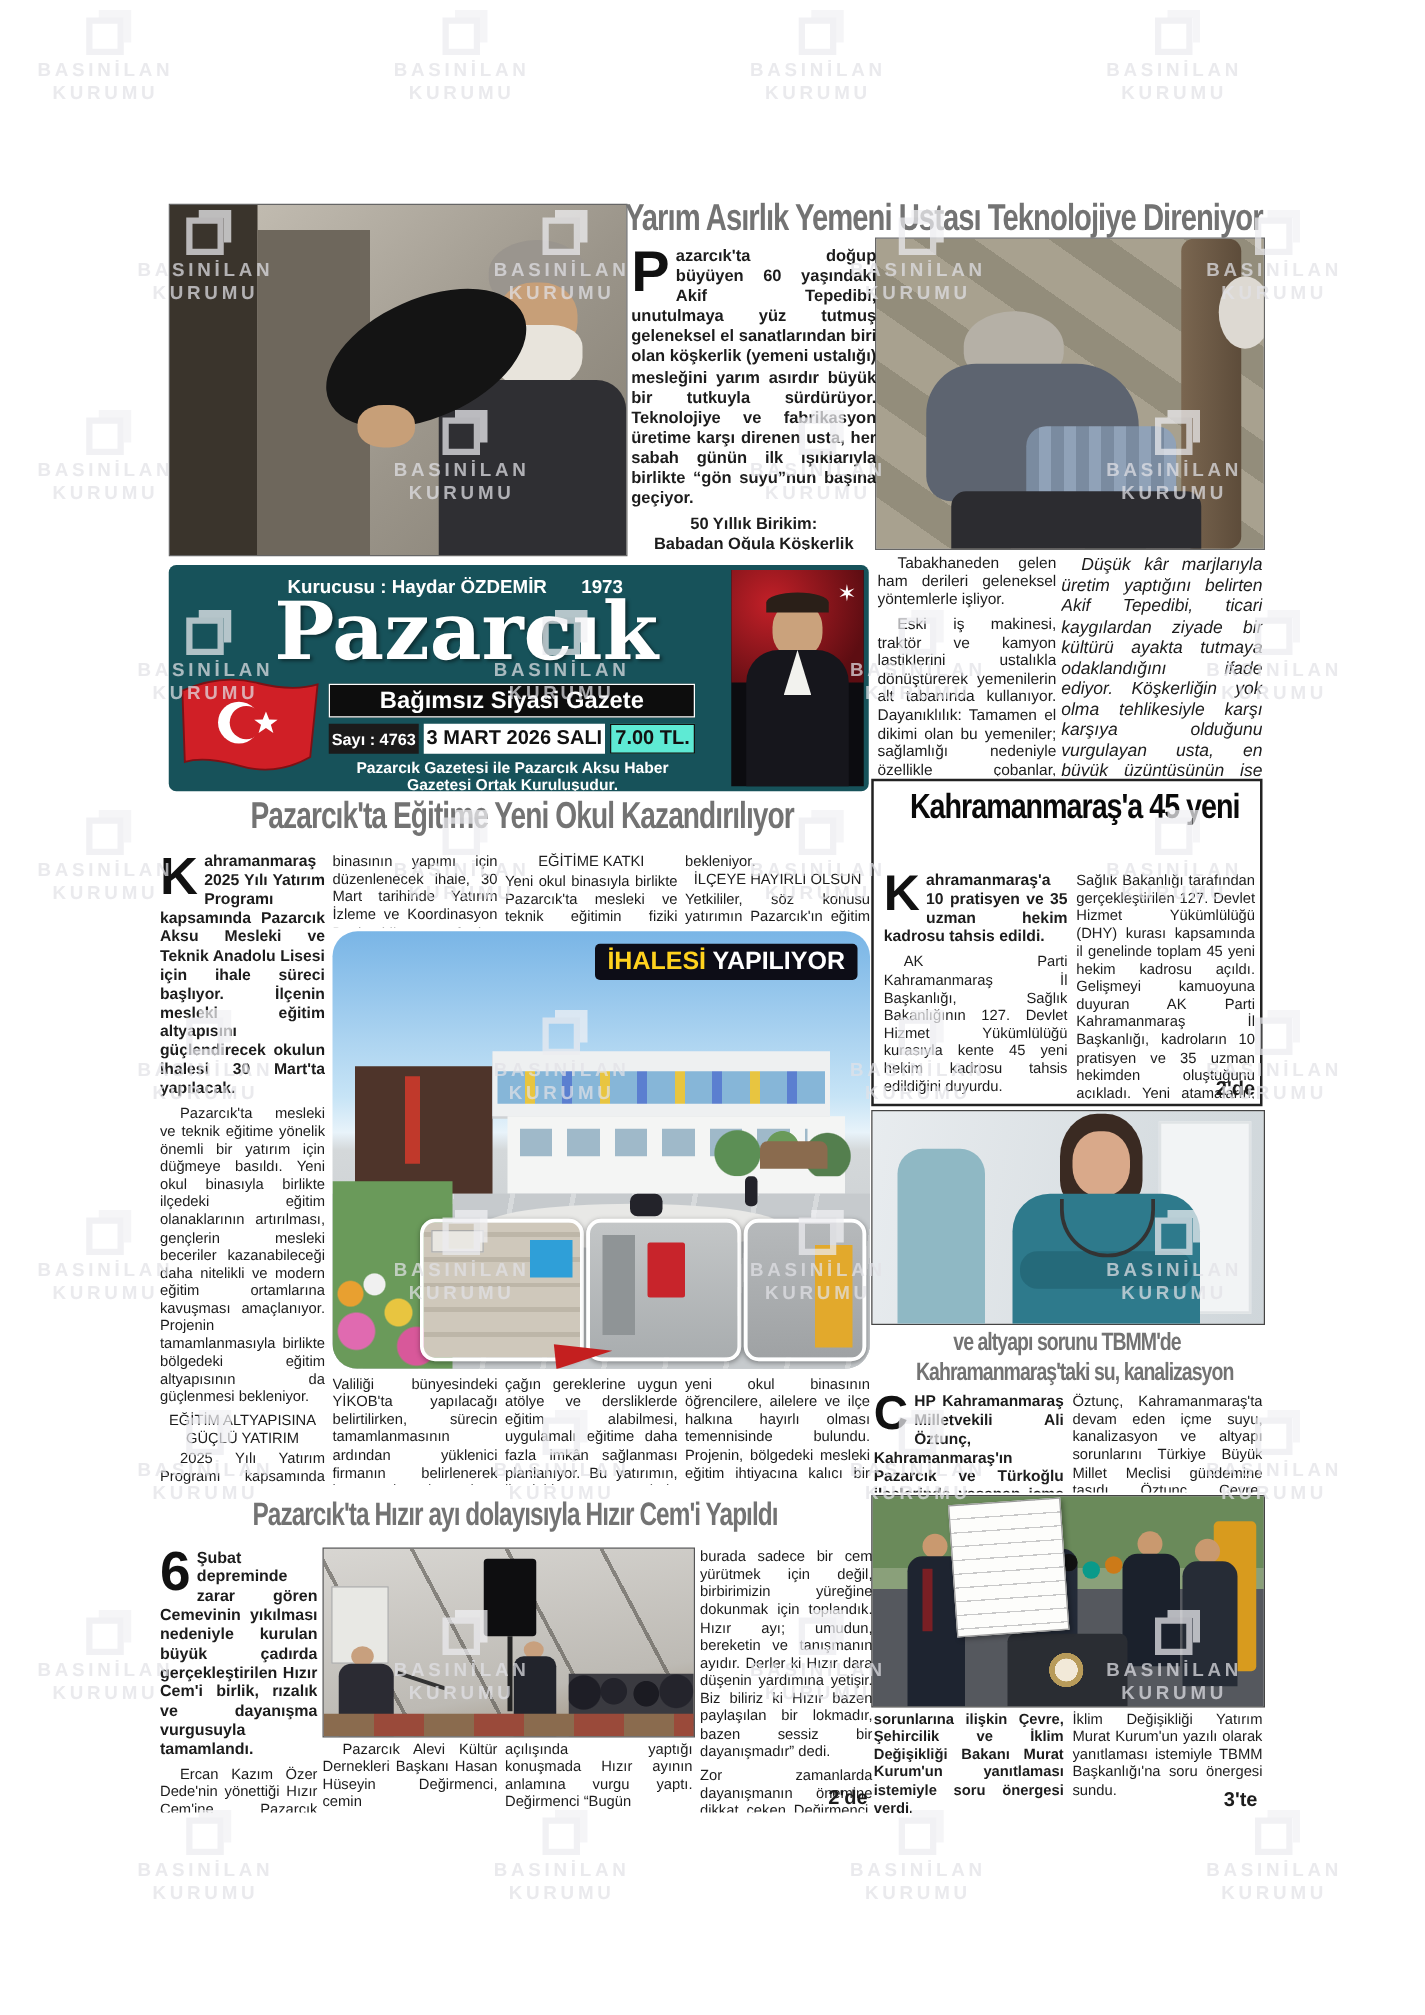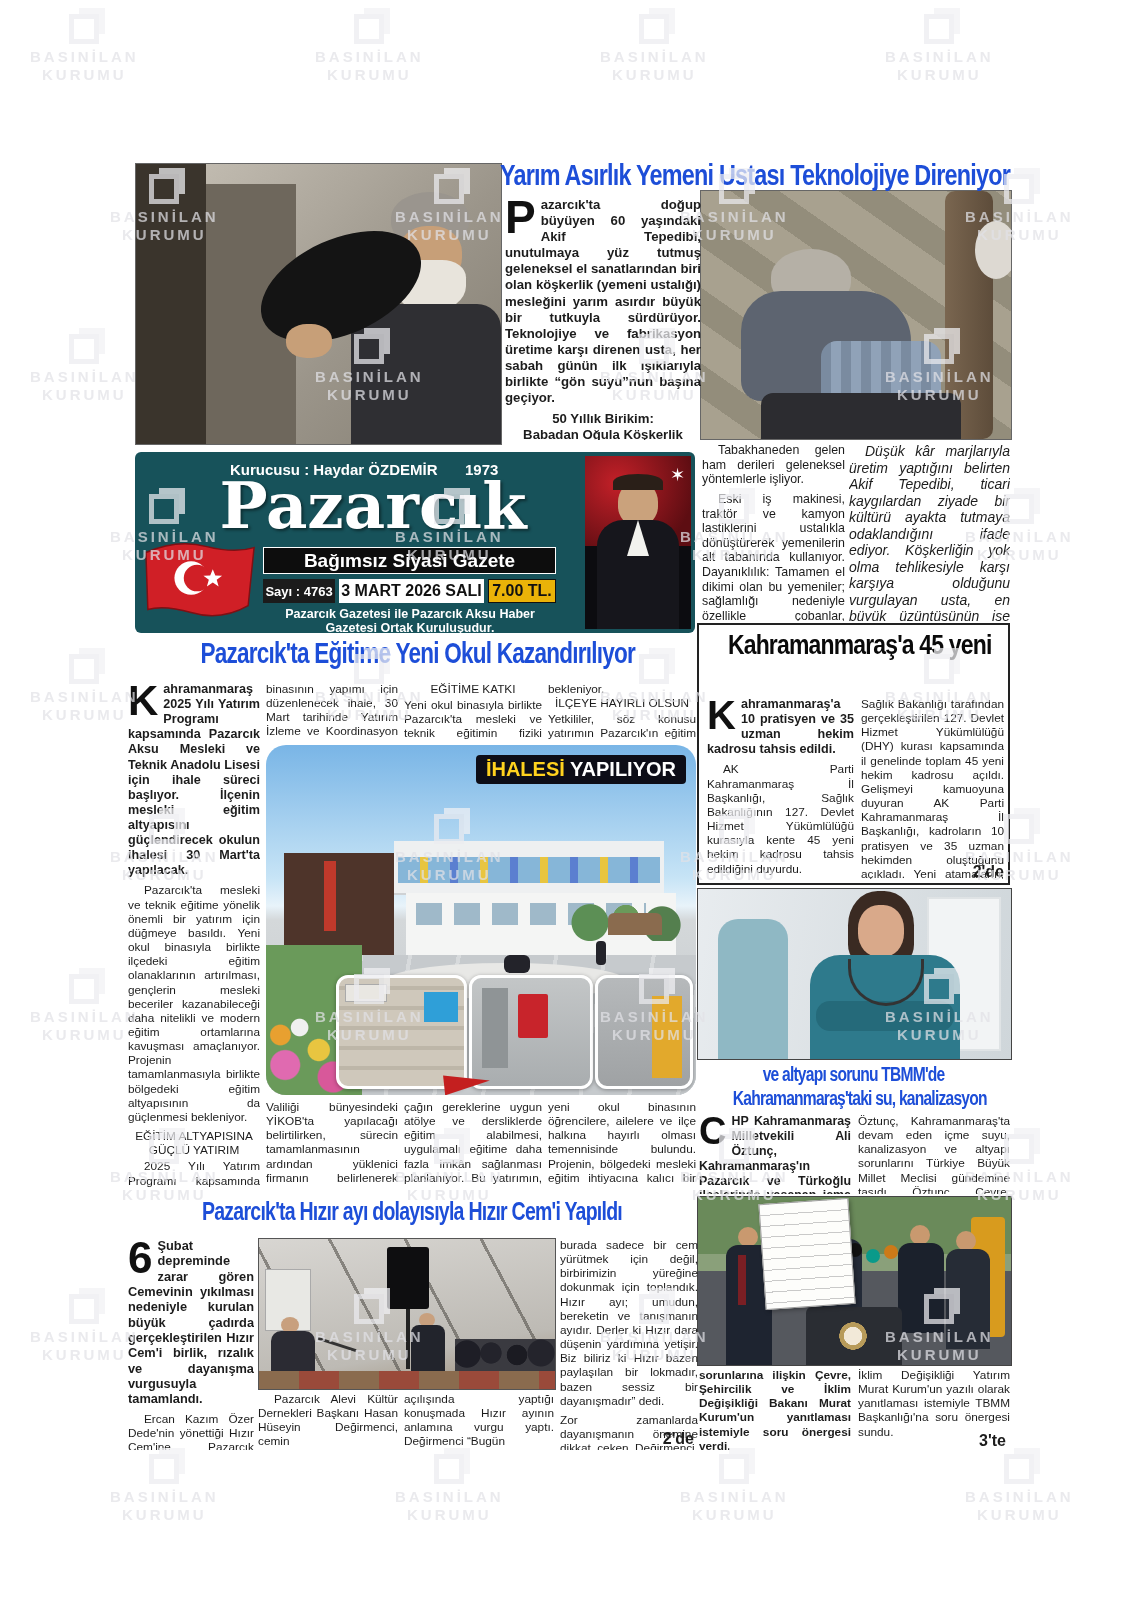--- a/index.html
+++ b/index.html
@@ -5,21 +5,21 @@
   html,body{margin:0;padding:0;}
   body{width:1140px;height:1612px;position:relative;background:#ffffff;
        font-family:"Liberation Sans",sans-serif;overflow:hidden;color:#1c1c1c;}
   
   #wm{position:absolute;inset:0;z-index:60;pointer-events:none;opacity:.72;border-radius:13px;}
   .wm-tile{position:absolute;text-align:center;color:#e2e2e7;font-weight:bold;
            font-size:15px;letter-spacing:3px;line-height:1.2;}
   .wm-cube{width:20px;height:20px;border:5px solid #ececf0;margin:0 auto 4px;
            box-shadow:8px -8px 0 -2px #f2f2f5;}
   
-  .hl{position:absolute;font-weight:800;color:#1d4ed8;white-space:nowrap;z-index:5;}
+  .hl{position:absolute;font-weight:800;color:#737373;white-space:nowrap;z-index:5;}
   .cond{display:inline-block;transform:scaleX(.78);transform-origin:50% 50%;letter-spacing:-1px;}
   .cond-r{display:inline-block;transform:scaleX(.78);transform-origin:100% 50%;letter-spacing:-1px;}
   
   .body-col{position:absolute;text-align:justify;overflow:hidden;z-index:5;}
   .body-col p{margin:0 0 5px 0;}
   .ind p, p.ind{text-indent:16px;}
   .sub{text-align:center;}
   .bold{font-weight:bold;}
   .dropcap{float:left;font-weight:800;line-height:.78;margin:3px 5px 0 0;color:#111;}
   .contd{position:absolute;right:4px;bottom:2px;font-weight:bold;font-size:16px;}
@@ -33,21 +33,21 @@
   .mh-year{position:absolute;left:330px;top:9px;color:#fff;font-weight:bold;font-size:15px;}
   .mh-title{position:absolute;left:28px;top:16px;width:420px;text-align:center;
             font-family:"DejaVu Serif",serif;font-weight:bold;font-size:64px;color:#fff;
             text-shadow:2px 2px 3px rgba(0,0,0,.45);}
   .mh-bar{position:absolute;left:128px;top:95px;width:293px;height:27px;background:#0d0d0d;
           border:1px solid #fff;box-sizing:border-box;display:flex;align-items:center;justify-content:center;
           color:#fff;font-weight:800;font-size:19px;}
   .mh-row{position:absolute;left:128px;top:127px;width:293px;height:24px;display:flex;gap:4px;}
   .mh-issue{background:#1b1b1b;color:#fff;font-weight:bold;font-size:13px;display:flex;align-items:center;justify-content:center;width:72px;}
   .mh-date{background:#fff;color:#111;font-weight:800;font-size:16px;display:flex;align-items:center;justify-content:center;flex:1;}
-  .mh-price{background:#eab308;color:#111;font-weight:800;font-size:16px;display:flex;align-items:center;justify-content:center;width:68px;border:1px solid #111;box-sizing:border-box;}
+  .mh-price{background:#5eead4;color:#111;font-weight:800;font-size:16px;display:flex;align-items:center;justify-content:center;width:68px;border:1px solid #111;box-sizing:border-box;}
   .mh-foot{position:absolute;left:60px;top:155px;width:430px;text-align:center;color:#fff;font-weight:bold;font-size:12.5px;line-height:1.15;}
   #ataturk{position:absolute;left:450px;top:4px;width:106px;height:173px;background:#0c0c10;overflow:hidden;}
   
   #doctor-box{position:absolute;left:697px;top:623px;width:313px;height:262px;border:2px solid #222;
               box-sizing:border-box;z-index:5;background:#fff;}
   .doc-hl{text-align:center;font-weight:800;font-size:28px;line-height:1.06;color:#0a0a0a;margin-top:5px;white-space:nowrap;}
   
   #badge{position:absolute;right:10px;top:10px;background:#0d0d17;border-radius:4px;
          padding:3px 10px;font-weight:800;font-size:20px;z-index:3;}
   

